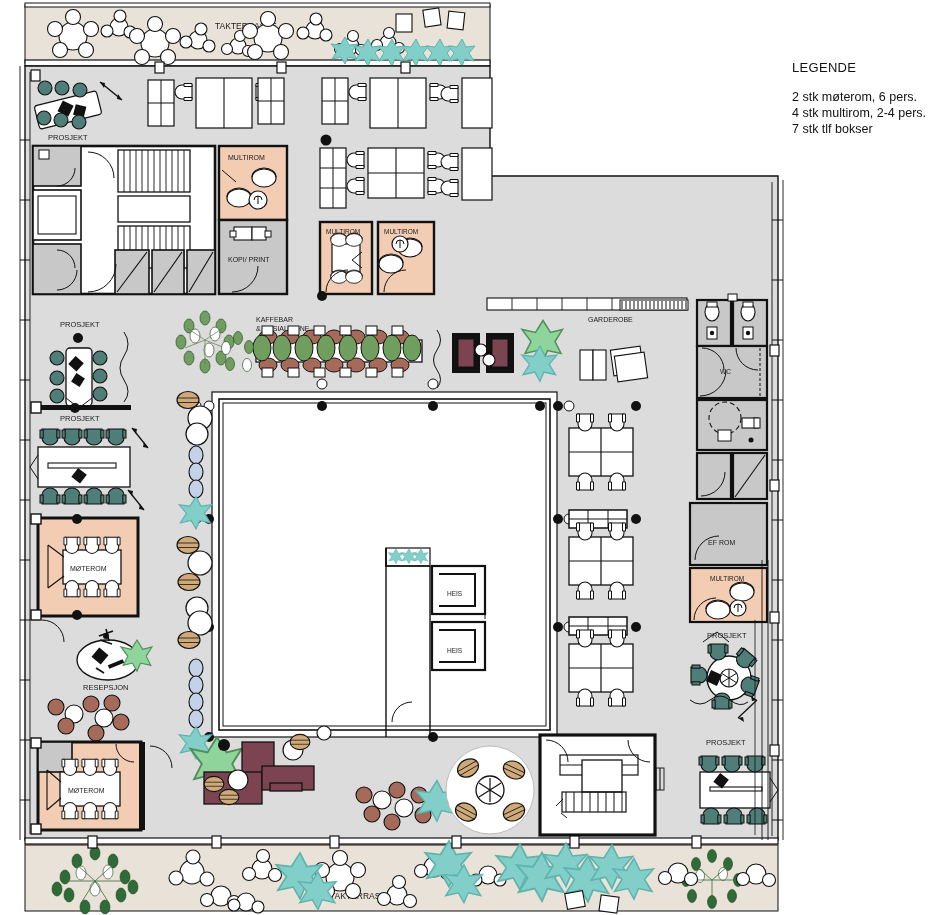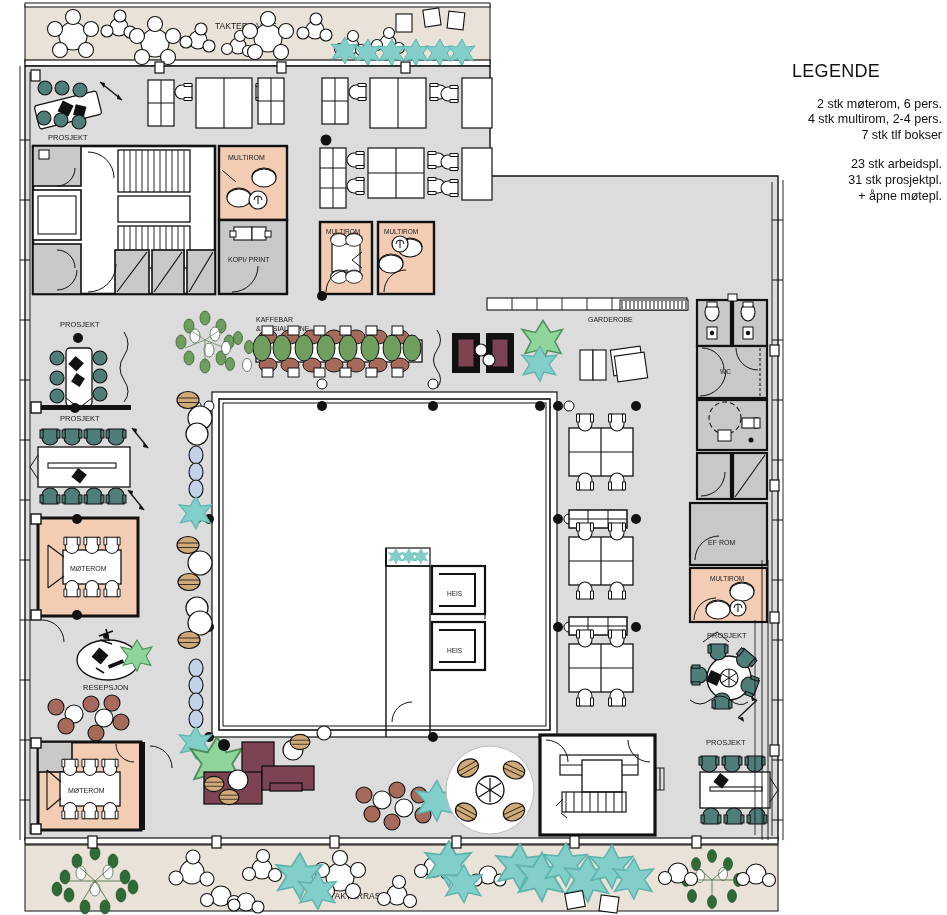--- a/index.html
+++ b/index.html
@@ -3,23 +3,23 @@
 <meta charset="utf-8">
 <title>Floor Plan</title>
 <style>
   html,body{margin:0;padding:0;background:#ffffff;}
   body{width:947px;height:915px;overflow:hidden;font-family:"Liberation Sans",sans-serif;}
   #stage{position:relative;width:947px;height:915px;background:#ffffff;}
   svg{display:block;}
   .lbl{font-family:"Liberation Sans",sans-serif;fill:#1a1a1a;}
   #legend{position:absolute;left:792px;top:60px;width:150px;
           font-family:"Liberation Sans",sans-serif;font-size:12.5px;color:#111;line-height:1.25;}
-  #legend .ltitle{font-size:18px;letter-spacing:.3px;margin-bottom:14px;}
+  #legend .ltitle{font-size:13px;letter-spacing:.3px;margin-bottom:14px;}
   #legend .lgroup{margin-bottom:14px;}
-  #legend .lrow{white-space:nowrap;text-align:right;}
+  #legend .lrow{white-space:nowrap;}
 </style>
 </head>
 <body>
 
 <div id="stage">
 
 <svg width="947" height="915" viewBox="0 0 947 915" xmlns="http://www.w3.org/2000/svg">
 
   <defs>
 
@@ -1077,20 +1077,15 @@
 
 </svg>
 
 <div id="legend">
   <div class="ltitle">LEGENDE</div>
   <div class="lgroup">
     <div class="lrow">2 stk møterom, 6 pers.</div>
     <div class="lrow">4 stk multirom, 2-4 pers.</div>
     <div class="lrow">7 stk tlf bokser</div>
   </div>
-  <div class="lgroup">
-    <div class="lrow">23 stk arbeidspl.</div>
-    <div class="lrow">31 stk prosjektpl.</div>
-    <div class="lrow">+ åpne møtepl.</div>
-  </div>
 </div>
 
 </div>
 
 </body></html>

